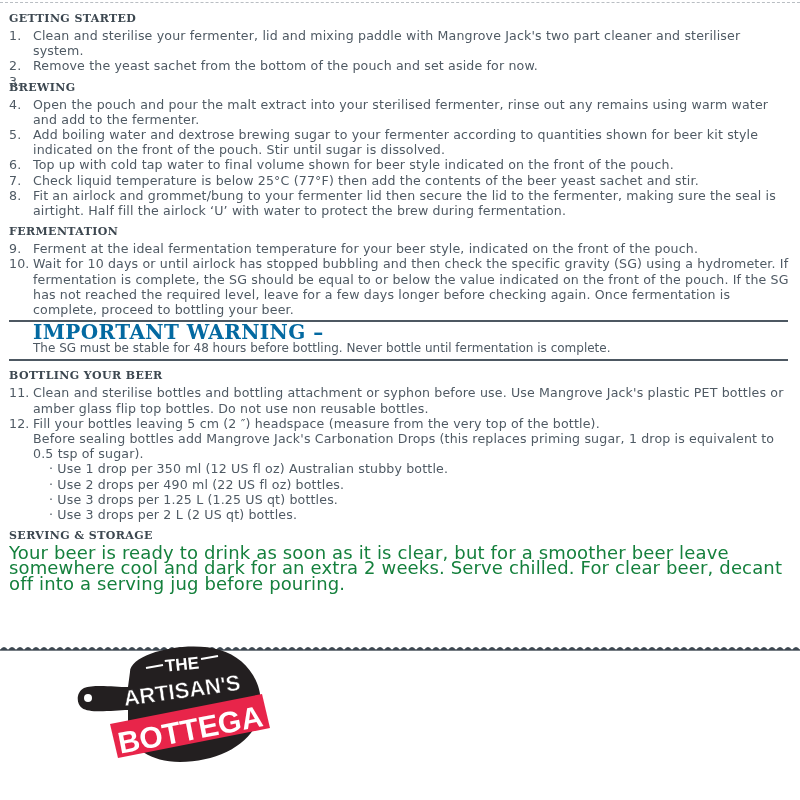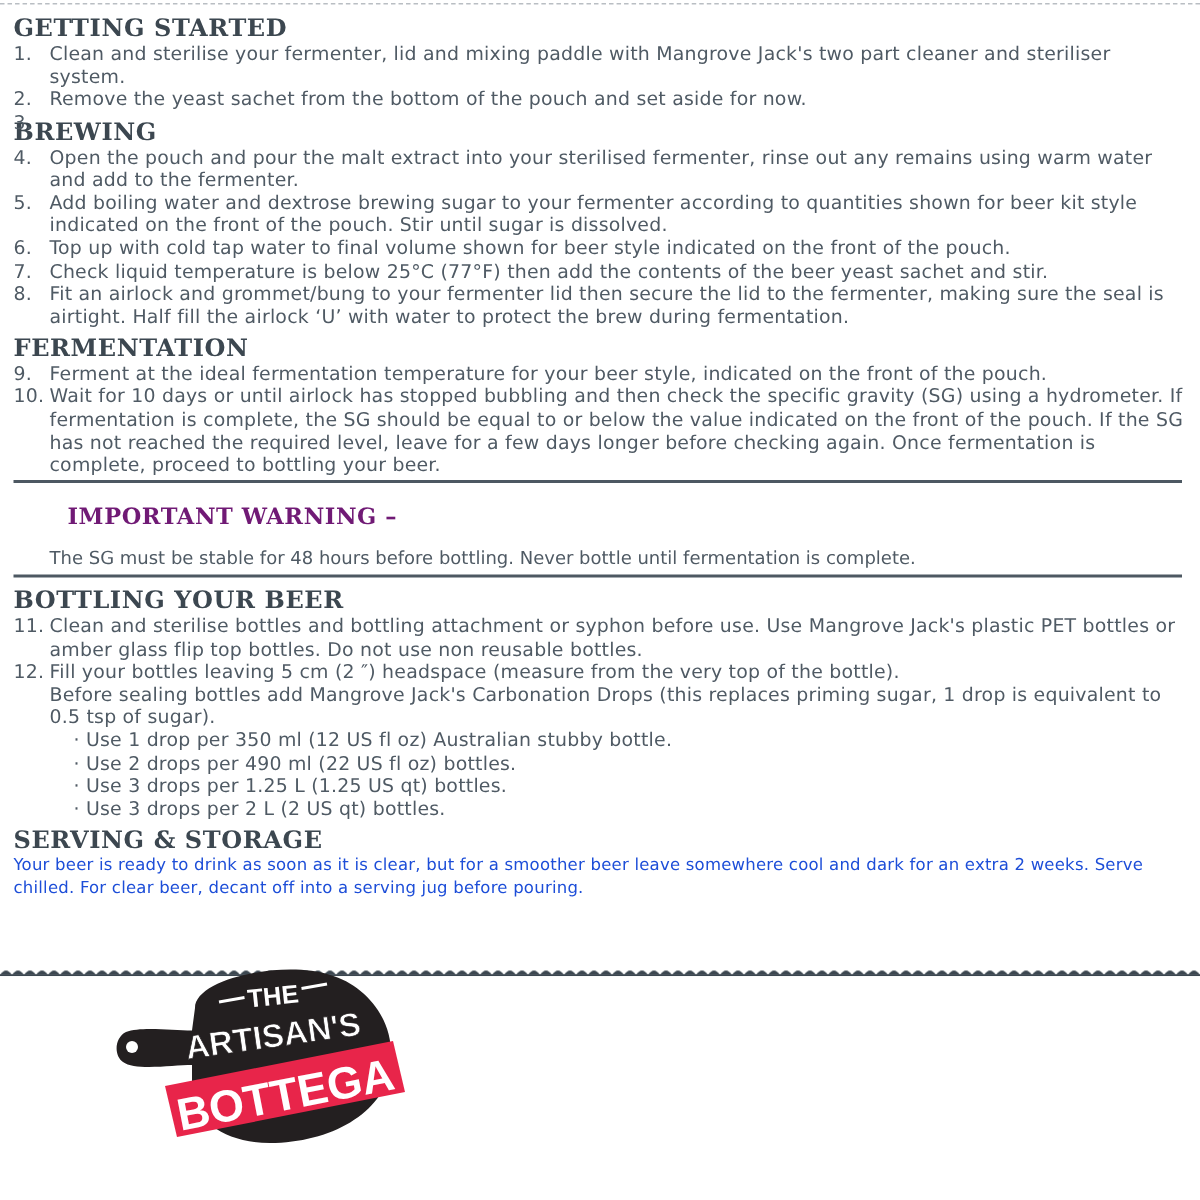--- a/index.html
+++ b/index.html
@@ -1,33 +1,33 @@
 <!DOCTYPE html>
 <html><head>
   <meta charset="utf-8">
   <style>
     html, body { margin: 0; padding: 0; background: #ffffff; }
     body { width: 800px; height: 800px; position: relative; overflow: hidden;
       font-family: "DejaVu Sans", sans-serif; color: #4a5560; }
     .top-border { position: absolute; top: 2px; left: 0; width: 800px; height: 0;
       border-top: 1.5px dashed #b9bec3; }
     .content { position: absolute; top: 10px; left: 9px; width: 782px; }
-    h2 { margin: 0; font-family: "DejaVu Serif", serif; font-weight: 900; font-size: 16px;
+    h2 { margin: 0; font-family: "DejaVu Serif", serif; font-weight: 900; font-size: 11px;
       letter-spacing: 0.4px; color: #3c4750; line-height: 18px; text-transform: uppercase; }
     .section { margin-bottom: 5px; }
     ol { list-style: none; margin: 0; padding: 0; }
     li { position: relative; padding-left: 24px; font-size: 12.6px; line-height: 15.2px; color: #4f5a64; letter-spacing: 0.15px; }
     li .num { position: absolute; left: 0; top: 0; }
     .sub { display: block; }
     .bullet-line { display: block; padding-left: 0; margin-left: 16px; }
     .warning { border-top: 2px solid #4d5862; border-bottom: 2px solid #4d5862; padding: 2px 0 3px 24px; margin: 3px 0 6px 0; width: 755px; }
-    .warning h3 { margin: 12px; font-family: "DejaVu Serif", serif; font-weight: 900; font-size: 15px;
-      color: #701a75; line-height: 17px; letter-spacing: 0.4px; }
+    .warning h3 { margin: 0; font-family: "DejaVu Serif", serif; font-weight: 900; font-size: 20px;
+      color: #0369a1; line-height: 17px; letter-spacing: 0.4px; }
     .warning p { margin: 0; font-size: 12px; line-height: 15.2px; color: #4f5a64; }
-    p.serving { margin: 0; font-size: 11px; line-height: 15.2px; color: #1d4ed8; letter-spacing: 0.15px; }
+    p.serving { margin: 0; font-size: 18px; line-height: 15.2px; color: #15803d; letter-spacing: 0.15px; }
     .bottom-border { position: absolute; top: 645px; left: 0; width: 800px; height: 6px; }
     .logo { position: absolute; left: 70px; top: 632px; width: 220px; height: 140px; }
   </style>
 </head>
 <body>
 
 <div class="top-border"></div>
 
 <div class="content">
 

